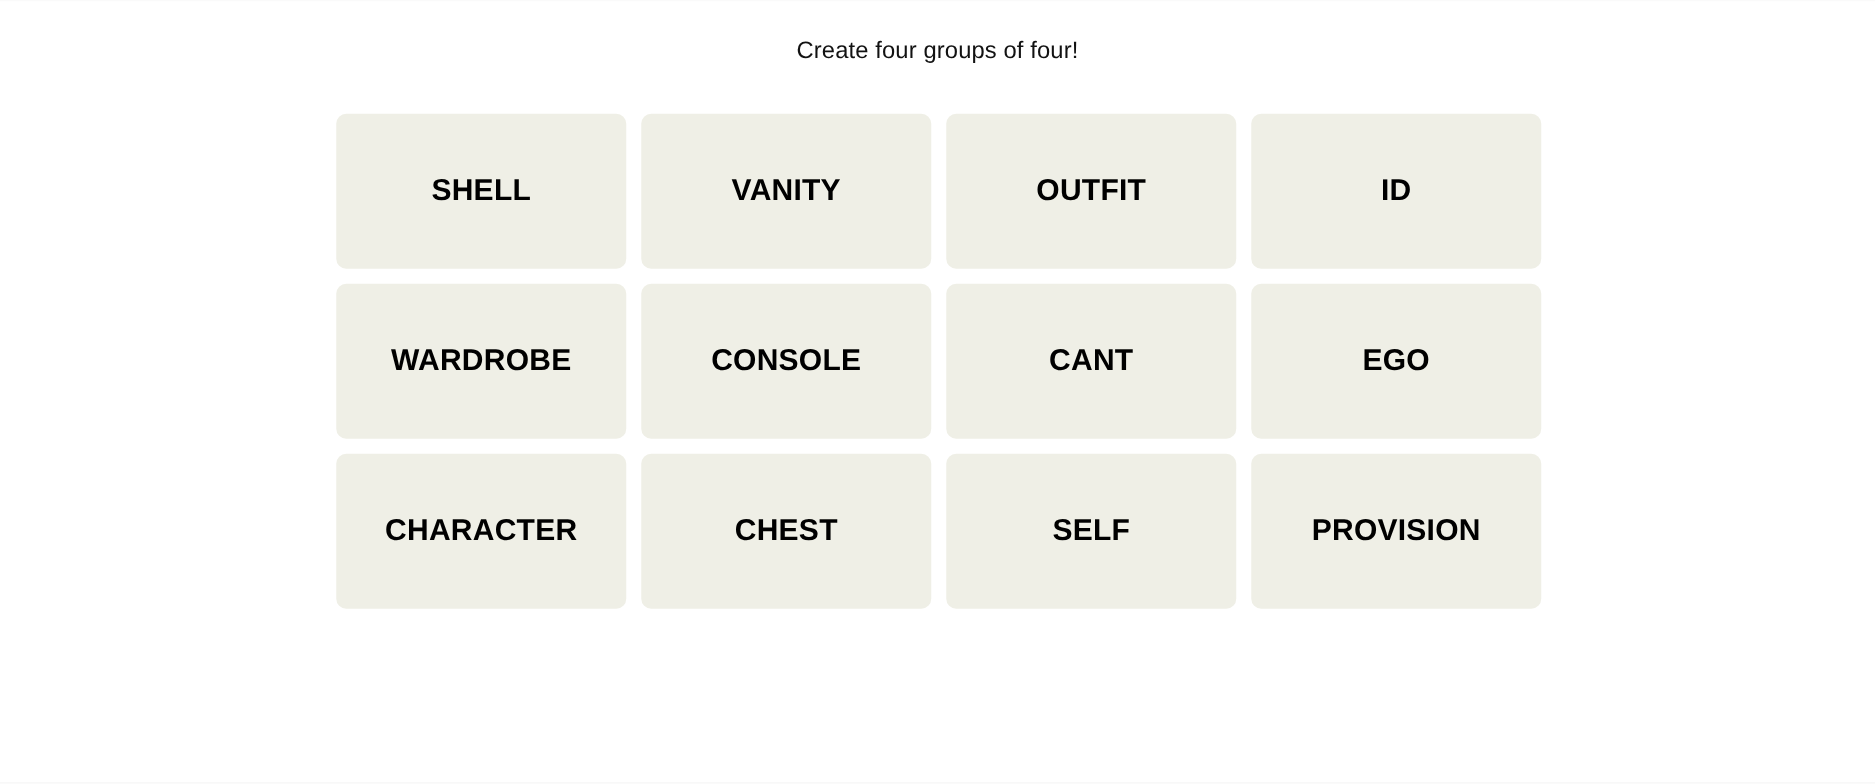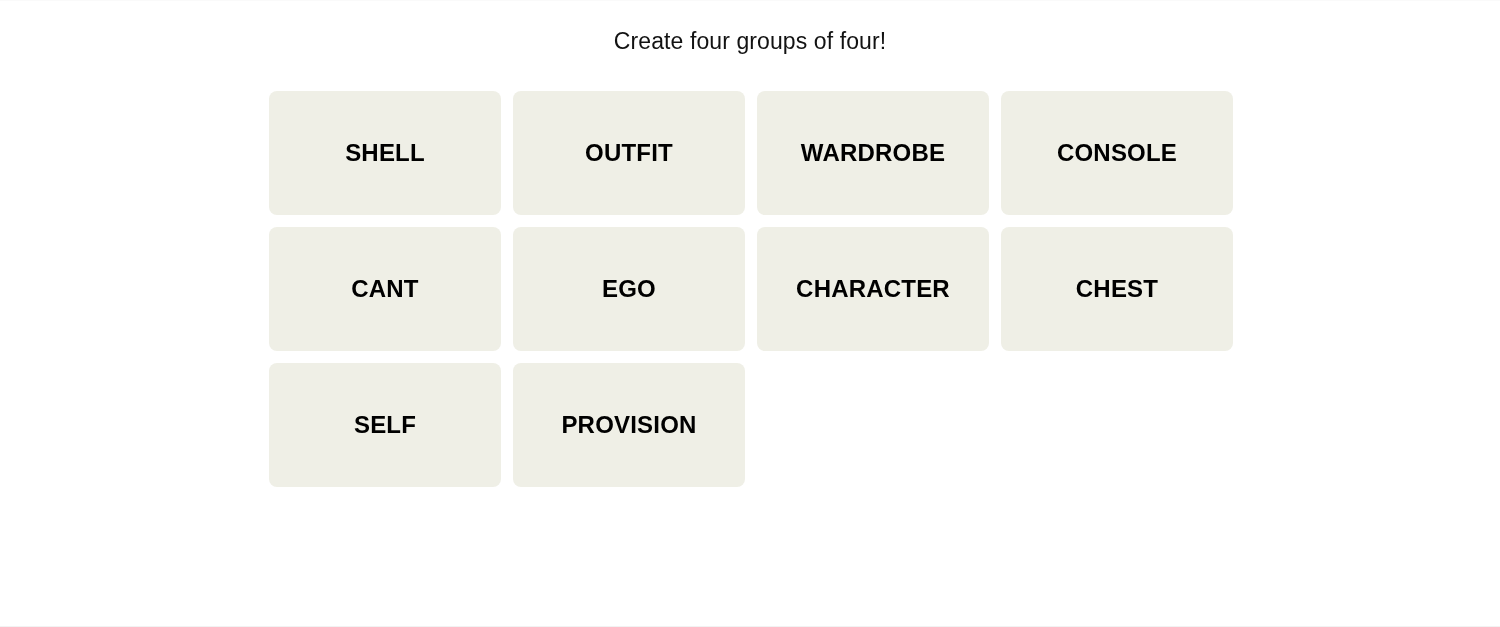--- a/index.html
+++ b/index.html
@@ -26,21 +26,21 @@
     box-sizing: border-box;
     overflow: hidden;
   }
   .title {
     position: absolute;
     left: 0;
     top: 25px;
     width: 1500px;
     text-align: center;
     font-family: "Liberation Sans", sans-serif;
-    font-size: 23px;
+    font-size: 19px;
     font-weight: 400;
     color: #121212;
     letter-spacing: 0.1px;
     line-height: 30px;
     white-space: nowrap;
   }
   .board {
     position: absolute;
     left: 269px;
     top: 90px;
@@ -91,21 +91,27 @@
 <div id="app">
 
   <div class="title">Create four groups of four!</div>
 
   <div class="board">
 
     <button class="tile">
       <span class="tile-label">SHELL</span>
     </button>
     <button class="tile">
+      <span class="tile-label">VANITY</span>
+    </button>
+    <button class="tile">
       <span class="tile-label">OUTFIT</span>
+    </button>
+    <button class="tile">
+      <span class="tile-label">ID</span>
     </button>
 
     <button class="tile">
       <span class="tile-label">WARDROBE</span>
     </button>
     <button class="tile">
       <span class="tile-label">CONSOLE</span>
     </button>
     <button class="tile">
       <span class="tile-label">CANT</span>

